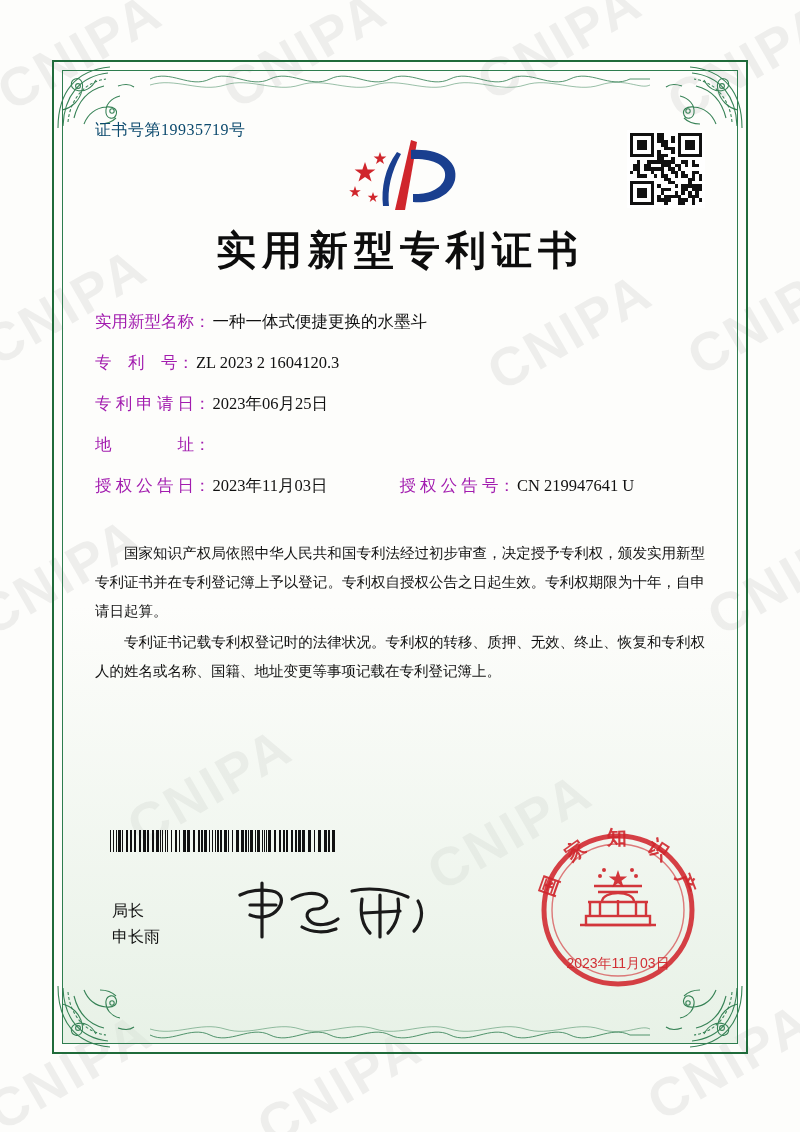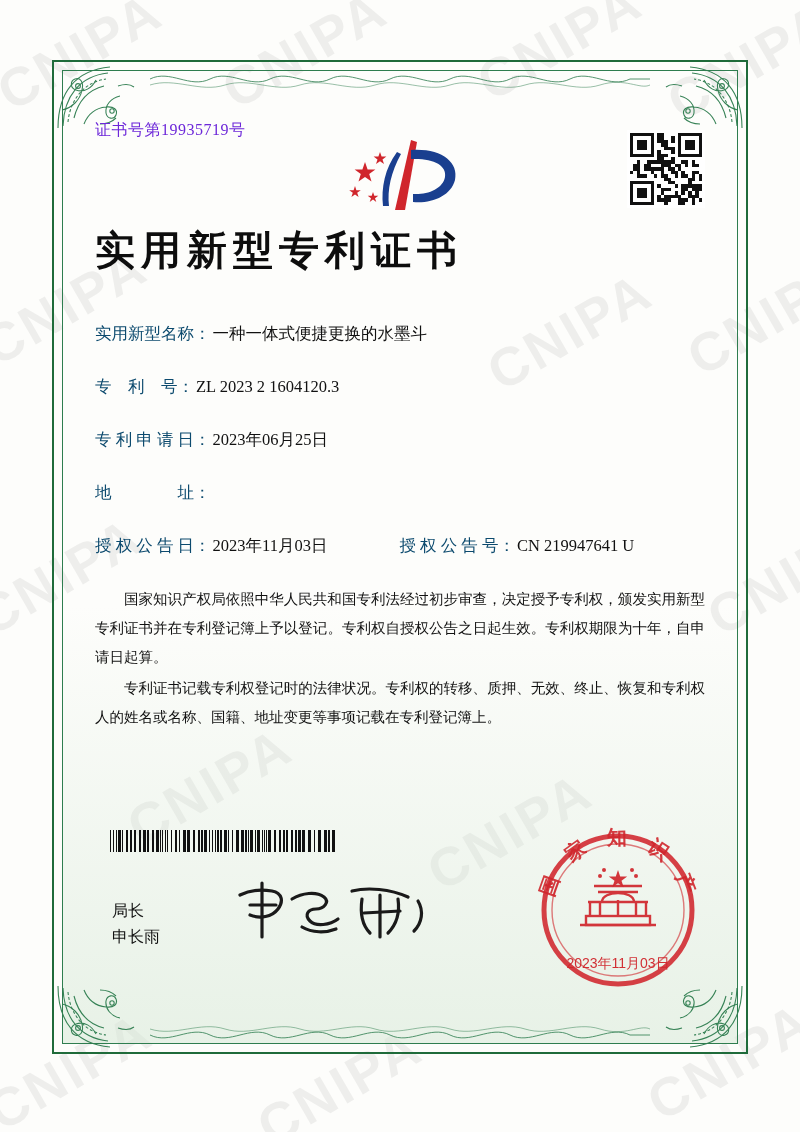--- a/index.html
+++ b/index.html
@@ -75,21 +75,21 @@
 
   
   .content {
     position: absolute;
     left: 95px; top: 120px; right: 95px;
   }
 
   .cert-no {
     font-size: 16px;
     letter-spacing: .5px;
-    color: #6d28d9;
+    color: #0c4a6e;
   }
 
   
   .emblem {
     position: absolute;
     left: 50%;
     top: 12px;
     transform: translateX(-50%);
     width: 150px;
     height: 90px;
@@ -112,54 +112,53 @@
     height: 100%;
     display: grid;
     grid-template-columns: repeat(21, 1fr);
     grid-template-rows: repeat(21, 1fr);
   }
   .qr-grid i { display: block; }
   .qr-grid i.on { background: #111; }
 
   .title {
     margin-top: 82px;
-    text-align: left;
+    text-align: center;
     font-size: 40px;
     font-weight: 700;
     letter-spacing: 6px;
     color: #0d0d0d;
     font-family: "Liberation Serif", "DejaVu Serif", serif;
   }
 
   .fields {
     margin-top: 36px;
     font-size: 16.5px;
     line-height: 1;
   }
   .field-row {
     display: flex;
     align-items: baseline;
     margin-bottom: 24.5px;
   }
   .field-label {
     white-space: nowrap;
-    color: #0c4a6e;
-    margin-top: 12px;
+    color: #a21caf;
   }
   .field-value {
     color: #111;
     margin-left: 2px;
   }
   .field-row.split .second-label {
     margin-left: 72px;
     white-space: nowrap;
   }
 
   .paragraphs {
-    margin-top: 30px;
+    margin-top: 44px;
     font-size: 14.5px;
     line-height: 2.0;
     text-align: justify;
     color: #111;
   }
   .paragraphs p {
     margin: 0 0 2px 0;
     text-indent: 2em;
   }
 

